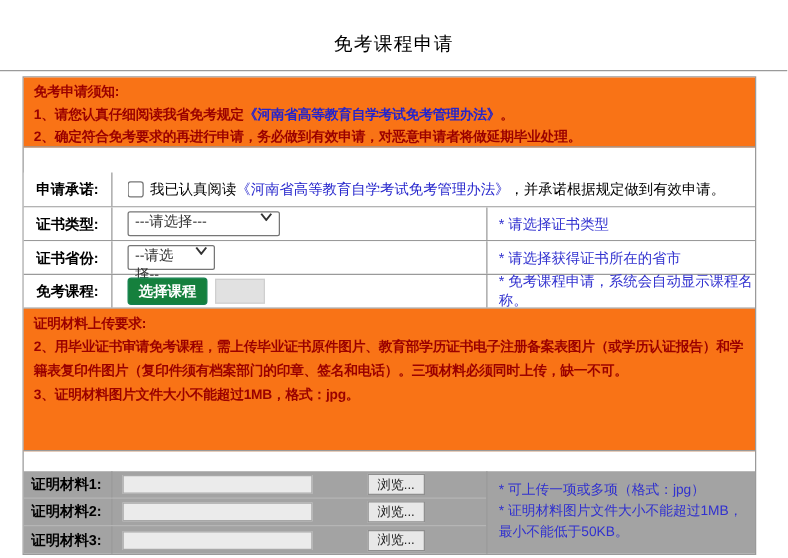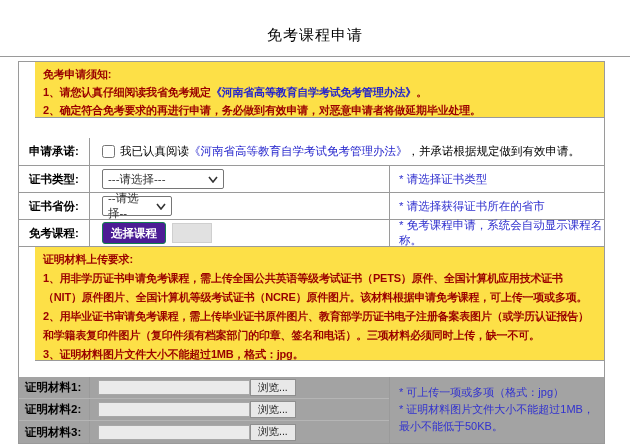--- a/index.html
+++ b/index.html
@@ -12,25 +12,24 @@
   }
   .top-rule { border:none; border-top:1px solid #9a9a9a; margin-top:12px; }
 
   .container {
     margin:4px 0 0 18px; width:587px;
     border:1px solid #9a9a9a; background:#fff;
   }
 
   
   .gray-section {
-    background:#fde047; border-bottom:1px solid #9a9a9a;
+    background:#f97316; border-bottom:1px solid #9a9a9a;
     padding:3px 6px 0 8px; color:#9a0000; font-weight:bold;
     font-size:11px; line-height:18px; letter-spacing:-0.2px;
     overflow:hidden;
-    margin-left:16px;
   }
   .notice { height:56px; }
   .reqs { height:114px; line-height:19px; }
   .doclink { color:#2424cc; text-decoration:none; cursor:pointer; }
 
   
   .row { display:flex; align-items:stretch; border-bottom:1px solid #9a9a9a; background:#fff; }
   .row-commit { height:28px;margin-top:20px; }
   .row-std { height:27px; }
   .cell { display:flex; align-items:center; }
@@ -40,47 +39,47 @@
   .content-cell { border-left:1px solid #9a9a9a; flex:1; padding-left:12px; font-size:11.5px; }
   .hint-cell {
     border-left:1px solid #9a9a9a; width:215px; flex-shrink:0;
     padding-left:9px; color:#3131cf; font-size:11.5px;
   }
 
   .checkbox { width:13px; height:13px; margin-right:5px; }
 
   .selectbox {
     height:20px; background:#fff; border:1px solid #767676; border-radius:2px;
-    display:inline-flex; align-items:center; justify-content:space-between;
+    display:inline-flex; justify-content:space-between;
     padding:0 5px; font-size:11.5px; color:#333; cursor:pointer;
   }
   .sel-wide { width:122px; }
   .sel-narrow { width:70px; }
   .chev { width:10px; height:7px; margin-left:6px; flex-shrink:0; }
 
   .course-btn {
-    width:64px; height:22px; background:#4c1d95; border:1px solid #14814f;
+    width:64px; height:22px; background:#15803d; border:1px solid #14814f;
     border-radius:3px; color:#fff; font-weight:bold; font-size:11.5px; cursor:pointer;
     font-family:"Liberation Sans", sans-serif;
   }
   .course-val {
     width:40px; height:20px; background:#e1e1e1; border:1px solid #cfcfcf; margin-left:6px;
   }
 
   
   .upload-grid { display:flex; background:#a3a3a3;margin-top:16px; }
   .upload-left { flex:1; display:flex; flex-direction:column; }
   .upload-row { display:flex; align-items:center; height:22px; border-bottom:1px solid #b5b5b5; }
   .upload-row:last-child { border-bottom:none; }
   .upload-label {
     width:70px; padding-left:6px; font-weight:bold; font-size:11.5px; flex-shrink:0;
   }
   .file-cell {
     border-left:1px solid #9a9a9a; flex:1; height:100%;
-    display:flex; align-items:center; padding-left:8px;
+    display:flex; align-items:center; padding-left:8px;gap:44px;
   }
   .file-field { width:152px; height:15px; background:#ebebeb; border:1px solid #a8a8a8; }
   .browse-btn {
     height:17px; background:#e8e8e8; border:1px solid #8f8f8f; font-size:10.5px;
     padding:0 7px; cursor:pointer; color:#222; font-family:"Liberation Sans", sans-serif;
   }
   .upload-hint {
     width:215px; flex-shrink:0; border-left:1px solid #9a9a9a;
     padding:7px 6px 0 9px; color:#3131cf; font-size:11px; line-height:17px;
   }
@@ -147,21 +146,20 @@
     <div class="cell label-cell">免考课程:</div>
     <div class="cell content-cell">
       <button class="course-btn">选择课程</button>
       <div class="course-val"></div>
     </div>
     <div class="cell hint-cell">* 免考课程申请，系统会自动显示课程名称。</div>
   </div>
 
   <div class="gray-section reqs">
     <div>证明材料上传要求:</div>
-    <div>1、用非学历证书申请免考课程，需上传全国公共英语等级考试证书（PETS）原件、全国计算机应用技术证书（NIT）原件图片、全国计算机等级考试证书（NCRE）原件图片。该材料根据申请免考课程，可上传一项或多项。</div>
     <div>2、用毕业证书审请免考课程，需上传毕业证书原件图片、教育部学历证书电子注册备案表图片（或学历认证报告）和学籍表复印件图片（复印件须有档案部门的印章、签名和电话）。三项材料必须同时上传，缺一不可。</div>
     <div>3、证明材料图片文件大小不能超过1MB，格式：jpg。</div>
   </div>
 
   <div class="upload-grid">
     <div class="upload-left">
       <div class="upload-row">
         <div class="upload-label">证明材料1:</div>
         <div class="file-cell">
           <div class="file-field"></div>

